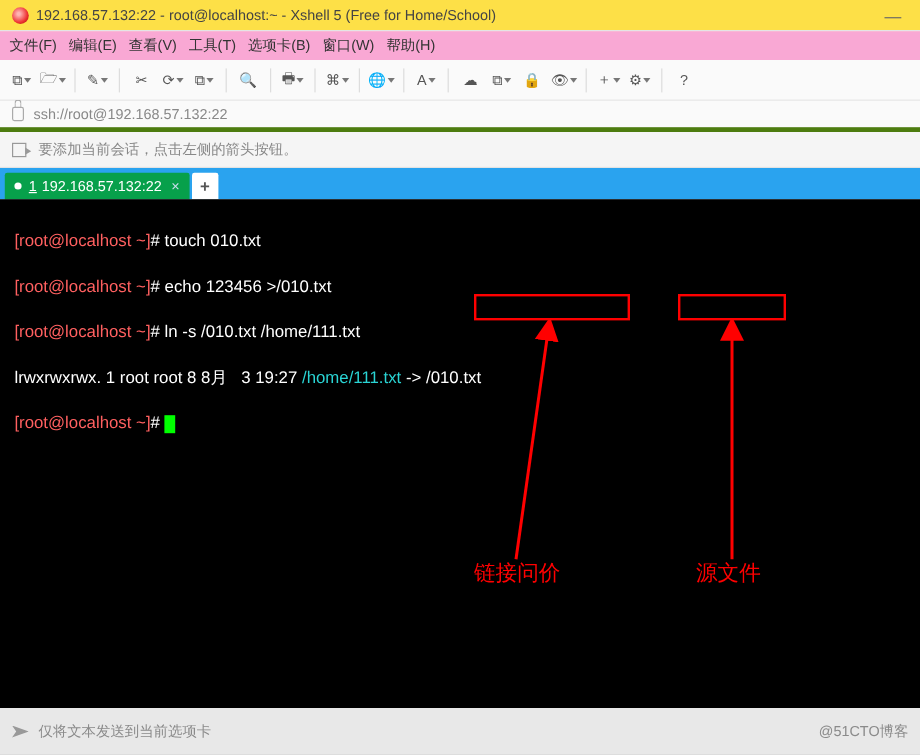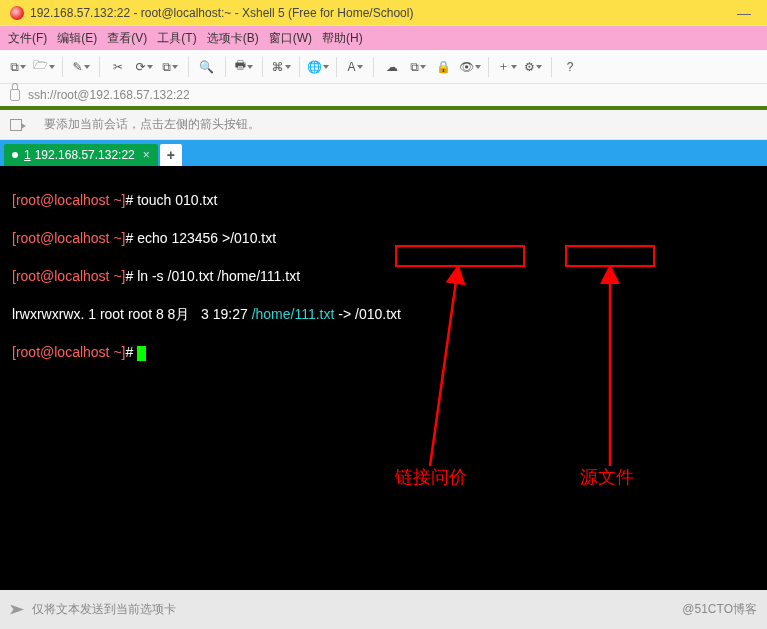--- a/index.html
+++ b/index.html
@@ -11,21 +11,21 @@
 .titlebar .winbtn{width:26px;text-align:center;color:#666;font-size:14px}
 .menubar{display:flex;align-items:center;height:24px;padding:0 8px;gap:10px;color:#333;background:#f9a8d4}
 .menubar span{cursor:default}
 .toolbar{display:flex;align-items:center;height:34px;background:#fafafa;border-bottom:1px solid #e3e3e3;padding:0 6px;gap:2px}
 .tbtn{width:24px;height:24px;display:flex;align-items:center;justify-content:center;color:#555;border-radius:3px}
 .tbtn.dd::after{content:"";display:inline-block;margin-left:1px;border-left:3px solid transparent;border-right:3px solid transparent;border-top:4px solid #777}
 .tsep{width:1px;height:20px;background:#ddd;margin:0 4px}
 .addrbar{display:flex;align-items:center;height:26px;padding:0 10px;background:#fafafa;border-bottom:4px solid #4d7c0f;color:#888;gap:6px}
 .lock{width:10px;height:12px;border:1.5px solid #aaa;border-radius:2px;position:relative;margin-right:2px}
 .lock::before{content:"";position:absolute;top:-7px;left:1px;width:4px;height:6px;border:1.5px solid #aaa;border-bottom:none;border-radius:6px 6px 0 0}
-.tipbar{display:flex;align-items:center;height:30px;padding:0 10px;background:#f5f5f5;border-bottom:1px solid #e3e3e3;color:#888;gap:22px}
+.tipbar{display:flex;align-items:center;height:30px;padding:0 10px;background:#f5f5f5;border-bottom:1px solid #e3e3e3;color:#888;gap:10px}
 .flagicon{width:12px;height:12px;border:1px solid #999;position:relative}
 .flagicon::after{content:"";position:absolute;right:-5px;top:3px;border-left:5px solid #999;border-top:3px solid transparent;border-bottom:3px solid transparent}
 .tabstrip{height:26px;background:#2aa3ef;display:flex;align-items:flex-end;padding-left:4px}
 .tab{height:22px;display:flex;align-items:center;padding:0 8px;font-size:12px;color:#fff;background:#0b8fd6;border-top-left-radius:2px;border-top-right-radius:2px;margin-right:2px}
 .tab.active{background:#07a04b}
 .tab .dot{width:6px;height:6px;border-radius:50%;background:#fff;margin-right:6px}
 .tab .num{text-decoration:underline;margin-right:4px}
 .tab .x{margin-left:8px;color:#cde}
 .tab.add{background:#fff;color:#555;width:22px;justify-content:center;font-size:14px;font-weight:bold}
 .terminal{background:#000;color:#fff;font-family:Consolas,"Courier New",monospace;font-size:14px;line-height:19px;padding:6px 12px;height:432px;position:relative;white-space:pre}

